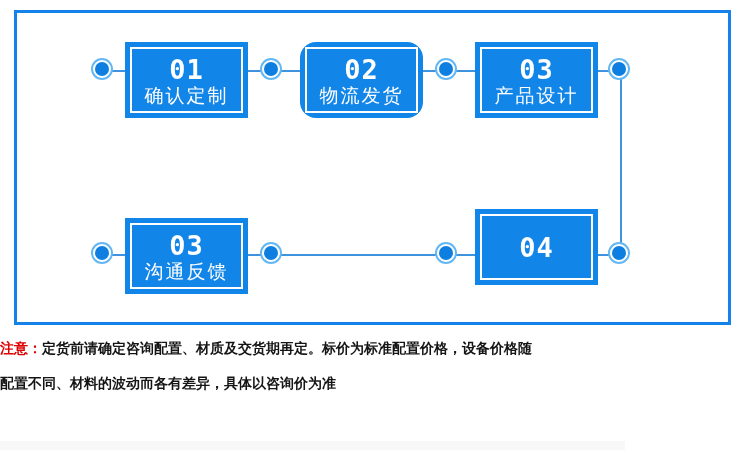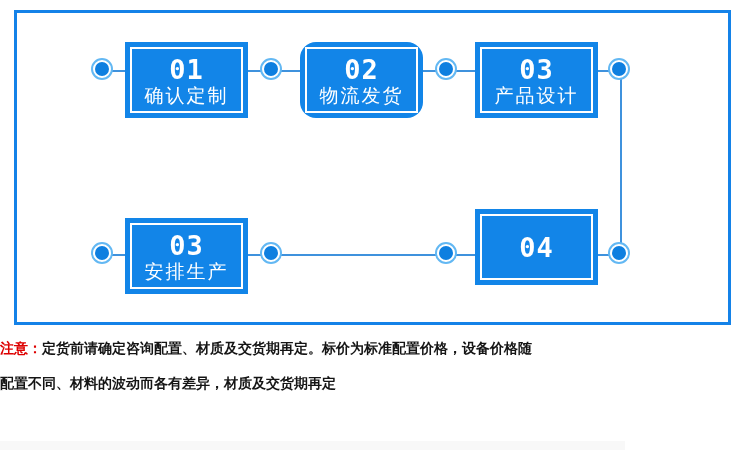--- a/index.html
+++ b/index.html
@@ -156,29 +156,29 @@
   </div>
   <div class="step-box" style="left:475px; top:42px;">
     <div class="inner-border"></div>
     <div class="step-number">03</div>
     <div class="step-label">产品设计</div>
   </div>
 
   <div class="step-box" style="left:125px; top:218px;">
     <div class="inner-border"></div>
     <div class="step-number">03</div>
-    <div class="step-label">安排生产</div>
+    <div class="step-label">沟通反馈</div>
   </div>
   <div class="step-box" style="left:475px; top:209px;">
     <div class="inner-border"></div>
     <div class="step-number">04</div>
   </div>
 
   <div class="note">
     <div class="line">
       <span class="prefix">注意：</span><span>定货前请确定咨询配置、材质及交货期再定。标价为标准配置价格，设备价格随</span>
     </div>
-    <div class="line">配置不同、材料的波动而各有差异，材质及交货期再定</div>
+    <div class="line">配置不同、材料的波动而各有差异，具体以咨询价为准</div>
   </div>
 
   <div class="footer-band"></div>
 
 </div>
 
 </body></html>

